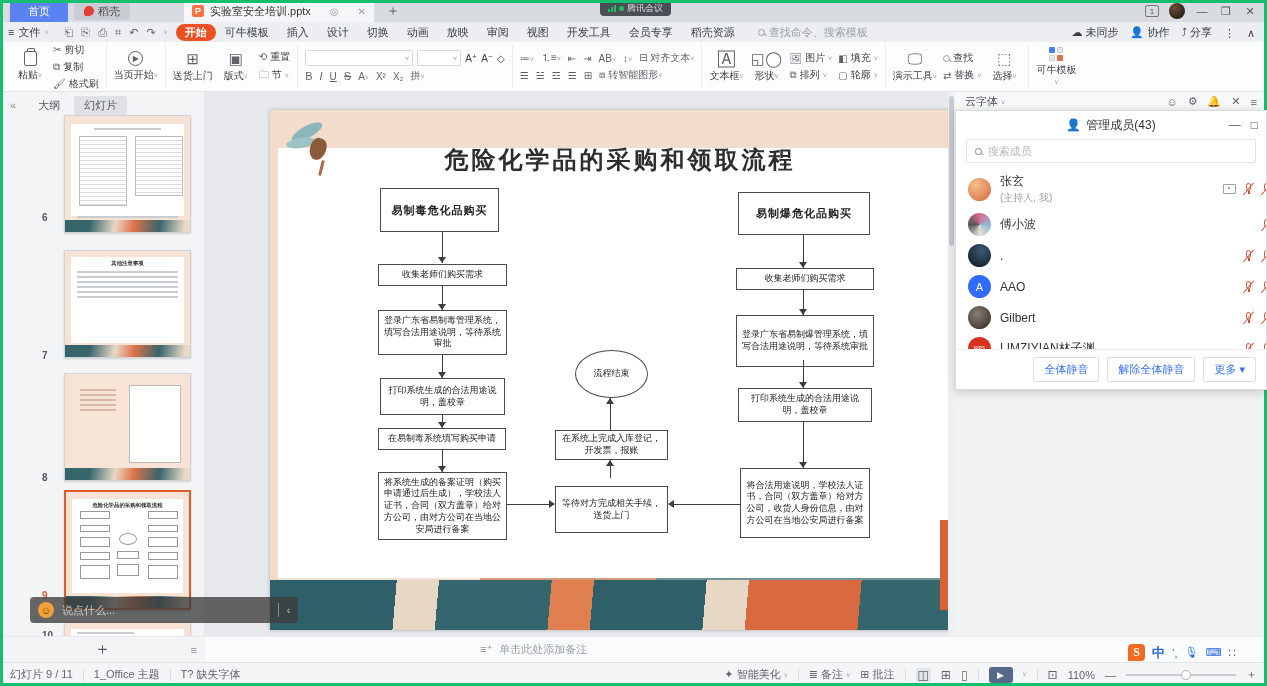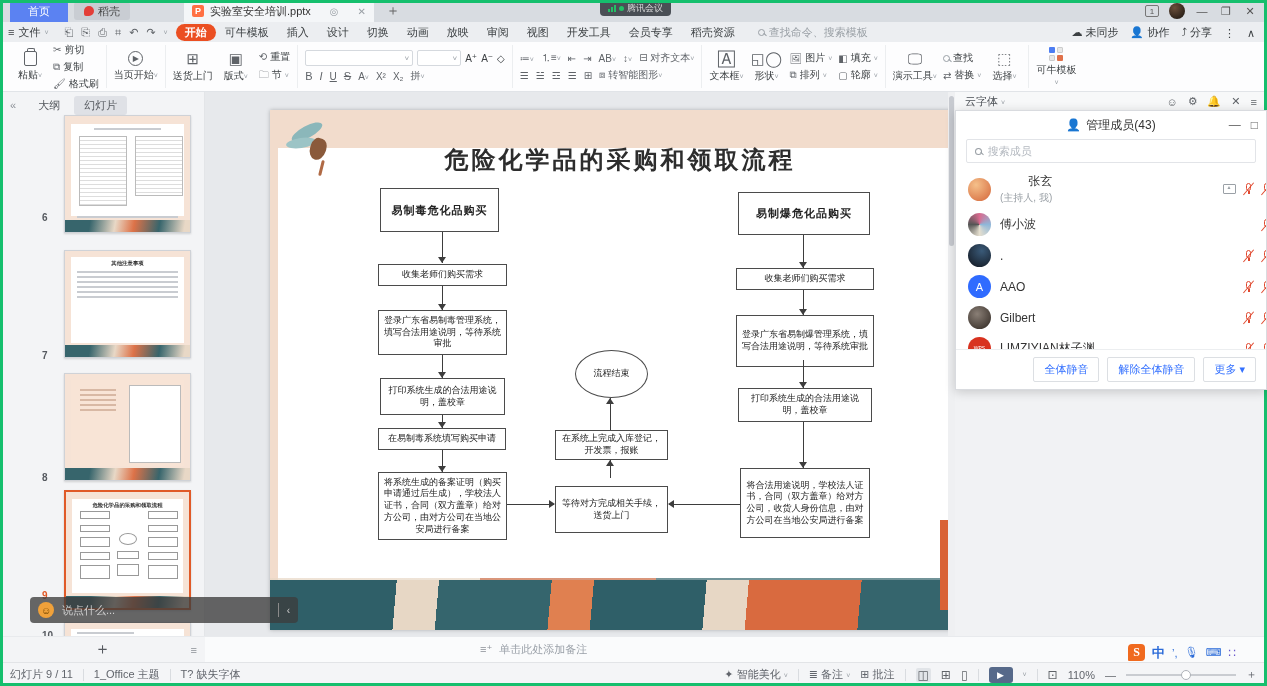--- a/index.html
+++ b/index.html
@@ -120,21 +120,21 @@
 
   
   .meeting { position:absolute; left:955px; top:110px; width:312px; height:280px; background:#fff; border:1px solid #d9dbdf; box-shadow:0 2px 10px rgba(0,0,0,.18); z-index:60; display:flex; flex-direction:column;}
   .mt-head { height:28px; display:flex; align-items:center; justify-content:center; position:relative; font-size:12px; color:#333;}
   .mt-head .person { color:#8a9099; margin-right:5px; font-size:12px;}
   .mt-ctrl { position:absolute; right:8px; top:0; height:28px; display:flex; align-items:center; gap:10px; color:#666; font-size:12px;}
   .mt-search { margin:0 10px 6px; height:24px; border:1px solid #e2e4e8; border-radius:2px; display:flex; align-items:center; gap:6px; padding:0 8px;}
   .mt-search input { border:none; outline:none; font-size:11px; color:#333; width:100%; font-family:inherit;}
   .mt-search input::placeholder { color:#b3b8bf;}
   .mt-list { flex:1; overflow:hidden;}
-  .mrow { display:flex; align-items:center; padding:4px 0 4px 12px; position:relative; min-height:29px;text-align:right;}
+  .mrow { display:flex; align-items:center; padding:4px 0 4px 12px; position:relative; min-height:29px;}
   .avatar { width:23px; height:23px; border-radius:50%; margin-right:9px; flex:none; display:flex; align-items:center; justify-content:center; color:#fff; font-size:11px;}
   .av0 { background:radial-gradient(circle at 35% 30%, #f5c08a, #d4663a);}
   .av1 { background:conic-gradient(#d96a8f,#8fb7d9,#e5dfcf,#555,#d96a8f);}
   .av2 { background:radial-gradient(circle at 60% 30%, #3a5a78, #10141c);}
   .av3 { background:#2f6bff;}
   .av4 { background:radial-gradient(circle at 40% 35%, #8a7f76, #2e2620);}
   .av5 { background:#d8321f; font-size:5px; line-height:1;}
   .mname { font-size:12px; color:#333;}
   .msub { font-size:10px; color:#9aa0a6; margin-top:1px;}
   .micons { position:absolute; right:0; top:50%; transform:translateY(-50%); display:flex; align-items:center; gap:7px;}

